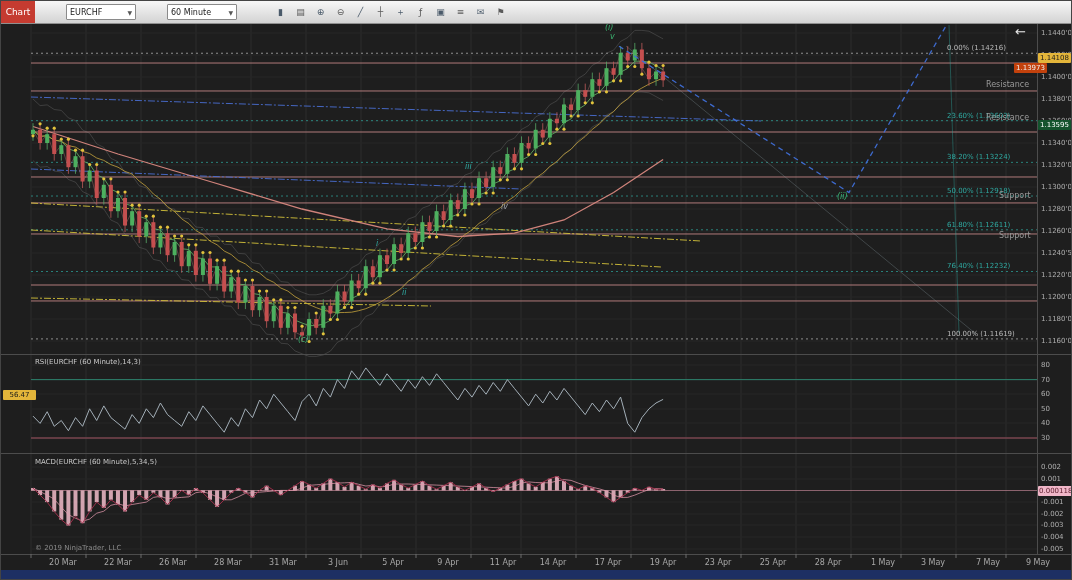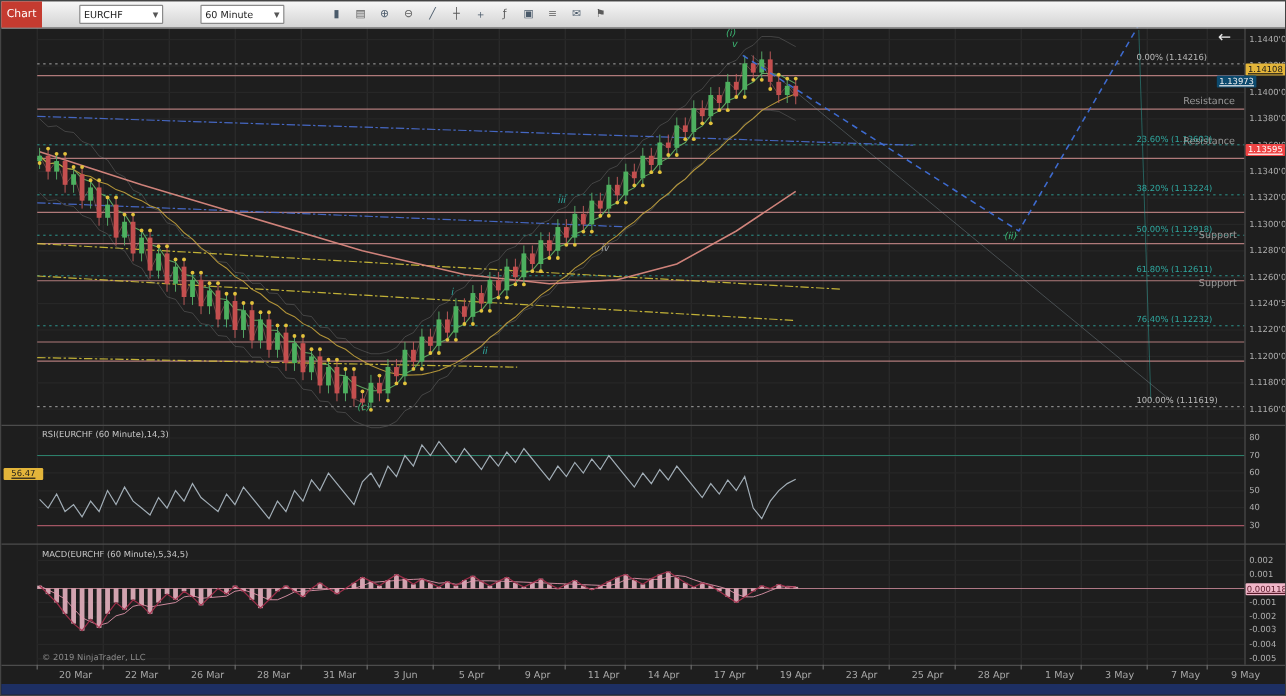--- a/index.html
+++ b/index.html
@@ -25,21 +25,21 @@
   .main-label{left:34px;top:25px;font-size:7px;color:#c9c9c9;}
   .rsi-label{left:34px;top:357px;font-size:7px;color:#c9c9c9;}
   .macd-label{left:34px;top:457px;font-size:7px;color:#c9c9c9;}
   .copyright{left:34px;top:543px;font-size:7px;color:#8a8a8a;}
   .back-arrow{position:absolute;left:1014px;top:23px;font-size:13px;color:#e8e8e8;z-index:4;}
   .tick{font-size:7px;color:#aeaeae;}
   .date-tick{font-size:8px;color:#a8a8a8;transform:translateX(-50%);margin-left:32px;}
   .fib{font-size:7px;}
   .sr{font-size:8px;color:#9a9a9a;}
   .ann{font-size:8px;font-style:italic;}
-  .badge{font-size:7px;text-align:center;min-width:31px;padding:1px 1px;border-radius:1px;z-index:4;text-decoration:underline;}
+  .badge{font-size:7px;text-align:center;min-width:31px;padding:1px 1px;border-radius:1px;z-index:4;}
   .bottom-bar{position:absolute;left:0;right:0;bottom:0;height:9px;background:#1d2f63;z-index:6;}
 </style>
 </head>
 <body>
 
 <div class="screen">
 
   <div class="toolbar">
     <div class="chart-tab">Chart</div>
     <div class="combo">
@@ -600,20 +600,20 @@
       <div class="lbl sr" style="left: 998px; top: 230px;">Support</div>
       <div class="lbl ann" style="left: 604px; top: 22px; color: rgb(60, 179, 113);">(i)</div>
       <div class="lbl ann" style="left: 609px; top: 31px; color: rgb(60, 179, 113);">v</div>
       <div class="lbl ann" style="left: 464px; top: 161px; color: rgb(47, 168, 160);">iii</div>
       <div class="lbl ann" style="left: 500px; top: 201px; color: rgb(154, 160, 166);">iv</div>
       <div class="lbl ann" style="left: 375px; top: 238px; color: rgb(47, 168, 160);">i</div>
       <div class="lbl ann" style="left: 401px; top: 287px; color: rgb(47, 168, 160);">ii</div>
       <div class="lbl ann" style="left: 297px; top: 334px; color: rgb(60, 179, 113);">(c)</div>
       <div class="lbl ann" style="left: 836px; top: 191px; color: rgb(60, 179, 113);">(ii)</div>
       <div class="lbl badge" style="left: 1037px; top: 52px; color: rgb(26, 26, 26); background: rgb(227, 181, 58);">1.14108</div>
-      <div class="lbl badge" style="left: 1013px; top: 62px; color: rgb(240, 240, 240); background: #0c4a6e;">1.13973</div>
-      <div class="lbl badge" style="left: 1037px; top: 119px; color: rgb(255, 255, 255); background: #ef4444;">1.13595</div>
+      <div class="lbl badge" style="left: 1013px; top: 62px; color: rgb(240, 240, 240); background: #c2410c;">1.13973</div>
+      <div class="lbl badge" style="left: 1037px; top: 119px; color: rgb(255, 255, 255); background: #14532d;">1.13595</div>
       <div class="lbl badge" style="left: 2px; top: 389px; color: rgb(26, 26, 26); background: rgb(227, 181, 58);">56.47</div>
       <div class="lbl badge" style="left: 1037px; top: 485px; color: rgb(90, 26, 42); background: rgb(240, 182, 200);">0.000118</div>
     </div>
 
   <div class="bottom-bar"></div>
 </div>
 
 </body></html>

